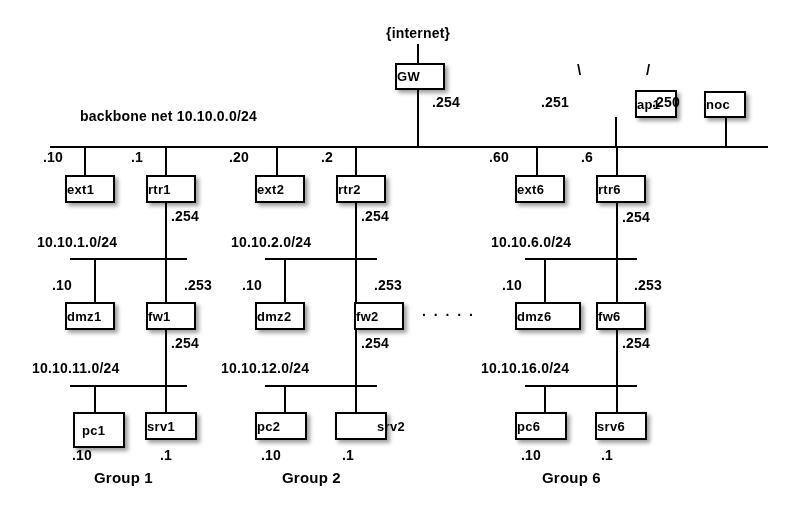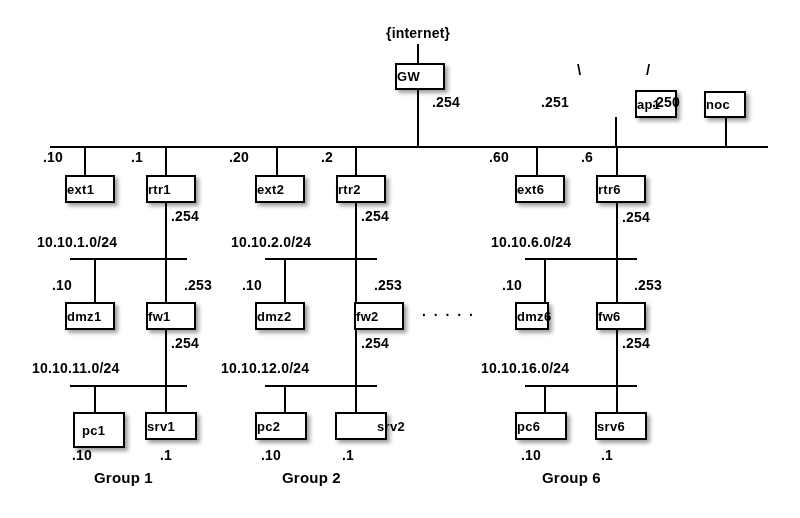--- a/index.html
+++ b/index.html
@@ -91,21 +91,21 @@
     </div>
     <div class="node" style="left: 146px; top: 302px; width: 50px; height: 28px;">
       <span>fw1</span>
     </div>
     <div class="node" style="left: 255px; top: 302px; width: 50px; height: 28px;">
       <span>dmz2</span>
     </div>
     <div class="node" style="left: 336px; top: 302px; width: 50px; height: 28px; margin-left: 18px;">
       <span>fw2</span>
     </div>
-    <div class="node" style="left: 515px; top: 302px; width: 34px; height: 28px;">
+    <div class="node" style="left: 515px; top: 302px; width: 66px; height: 28px;">
       <span>dmz6</span>
     </div>
     <div class="node" style="left: 596px; top: 302px; width: 50px; height: 28px;">
       <span>fw6</span>
     </div>
     <div class="node" style="left: 73px; top: 412px; width: 52px; height: 36px; padding-left: 7px;">
       <span>pc1</span>
     </div>
     <div class="node" style="left: 145px; top: 412px; width: 52px; height: 28px;">
       <span>srv1</span>
@@ -116,20 +116,21 @@
     <div class="node" style="left: 335px; top: 412px; width: 52px; height: 28px; padding-left: 40px;">
       <span>srv2</span>
     </div>
     <div class="node" style="left: 515px; top: 412px; width: 52px; height: 28px;">
       <span>pc6</span>
     </div>
     <div class="node" style="left: 595px; top: 412px; width: 52px; height: 28px;">
       <span>srv6</span>
     </div>
     <div class="lbl" style="left: 386px; top: 26px;">{internet}</div>
+    <div class="lbl" style="left: 80px; top: 109px;">backbone net 10.10.0.0/24</div>
     <div class="lbl" style="left: 432px; top: 95px;">.254</div>
     <div class="lbl" style="left: 541px; top: 95px;">.251</div>
     <div class="lbl slash" style="left: 577px; top: 62px;">\</div>
     <div class="lbl slash" style="left: 646px; top: 62px;">/</div>
     <div class="lbl" style="left: 652px; top: 95px;">.250</div>
     <div class="lbl" style="left: 43px; top: 150px;">.10</div>
     <div class="lbl" style="left: 131px; top: 150px;">.1</div>
     <div class="lbl" style="left: 229px; top: 150px;">.20</div>
     <div class="lbl" style="left: 321px; top: 150px;">.2</div>
     <div class="lbl" style="left: 489px; top: 150px;">.60</div>

